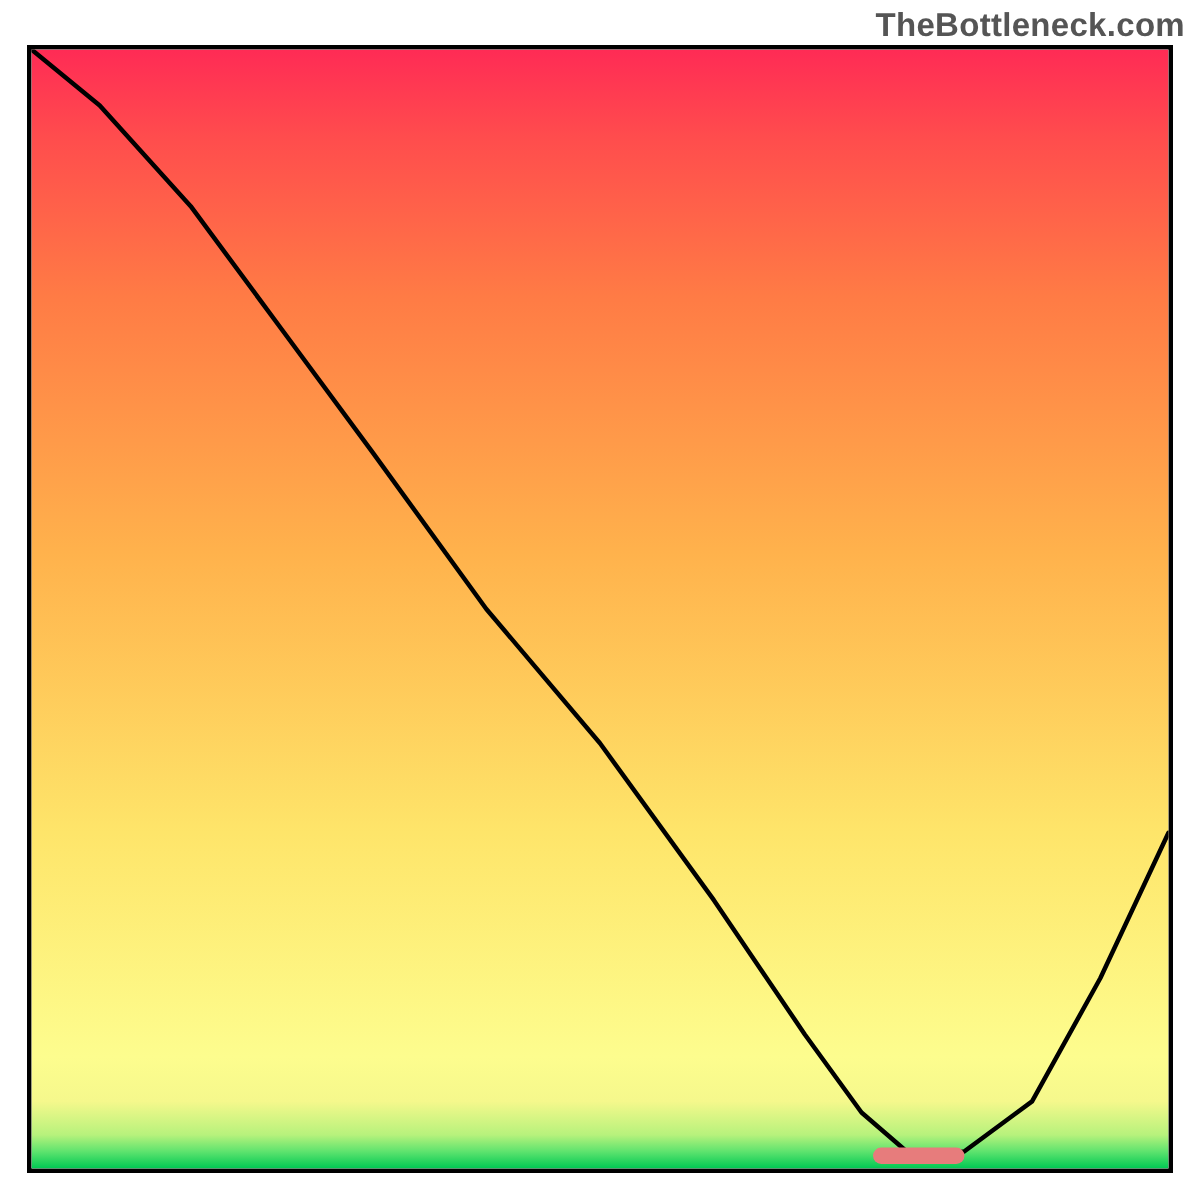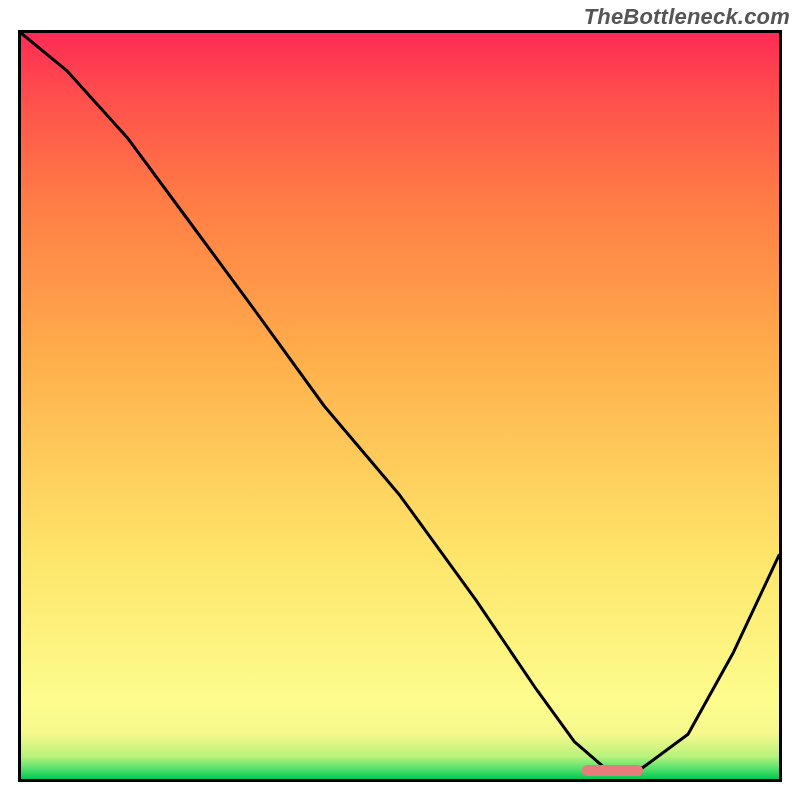--- a/index.html
+++ b/index.html
@@ -8,21 +8,20 @@
     width: 800px;
     height: 800px;
     overflow: hidden;
     background: #fff;
     font-family: Arial, Helvetica, sans-serif;
   }
   .chart-wrap {
     position: relative;
     width: 800px;
     height: 620px;
-    font-style: italic;
   }
   .watermark {
     position: absolute;
     top: 4px;
     right: 10px;
     color: #555;
     font-size: 22px;
     font-weight: 600;
     letter-spacing: 0.2px;
   }

